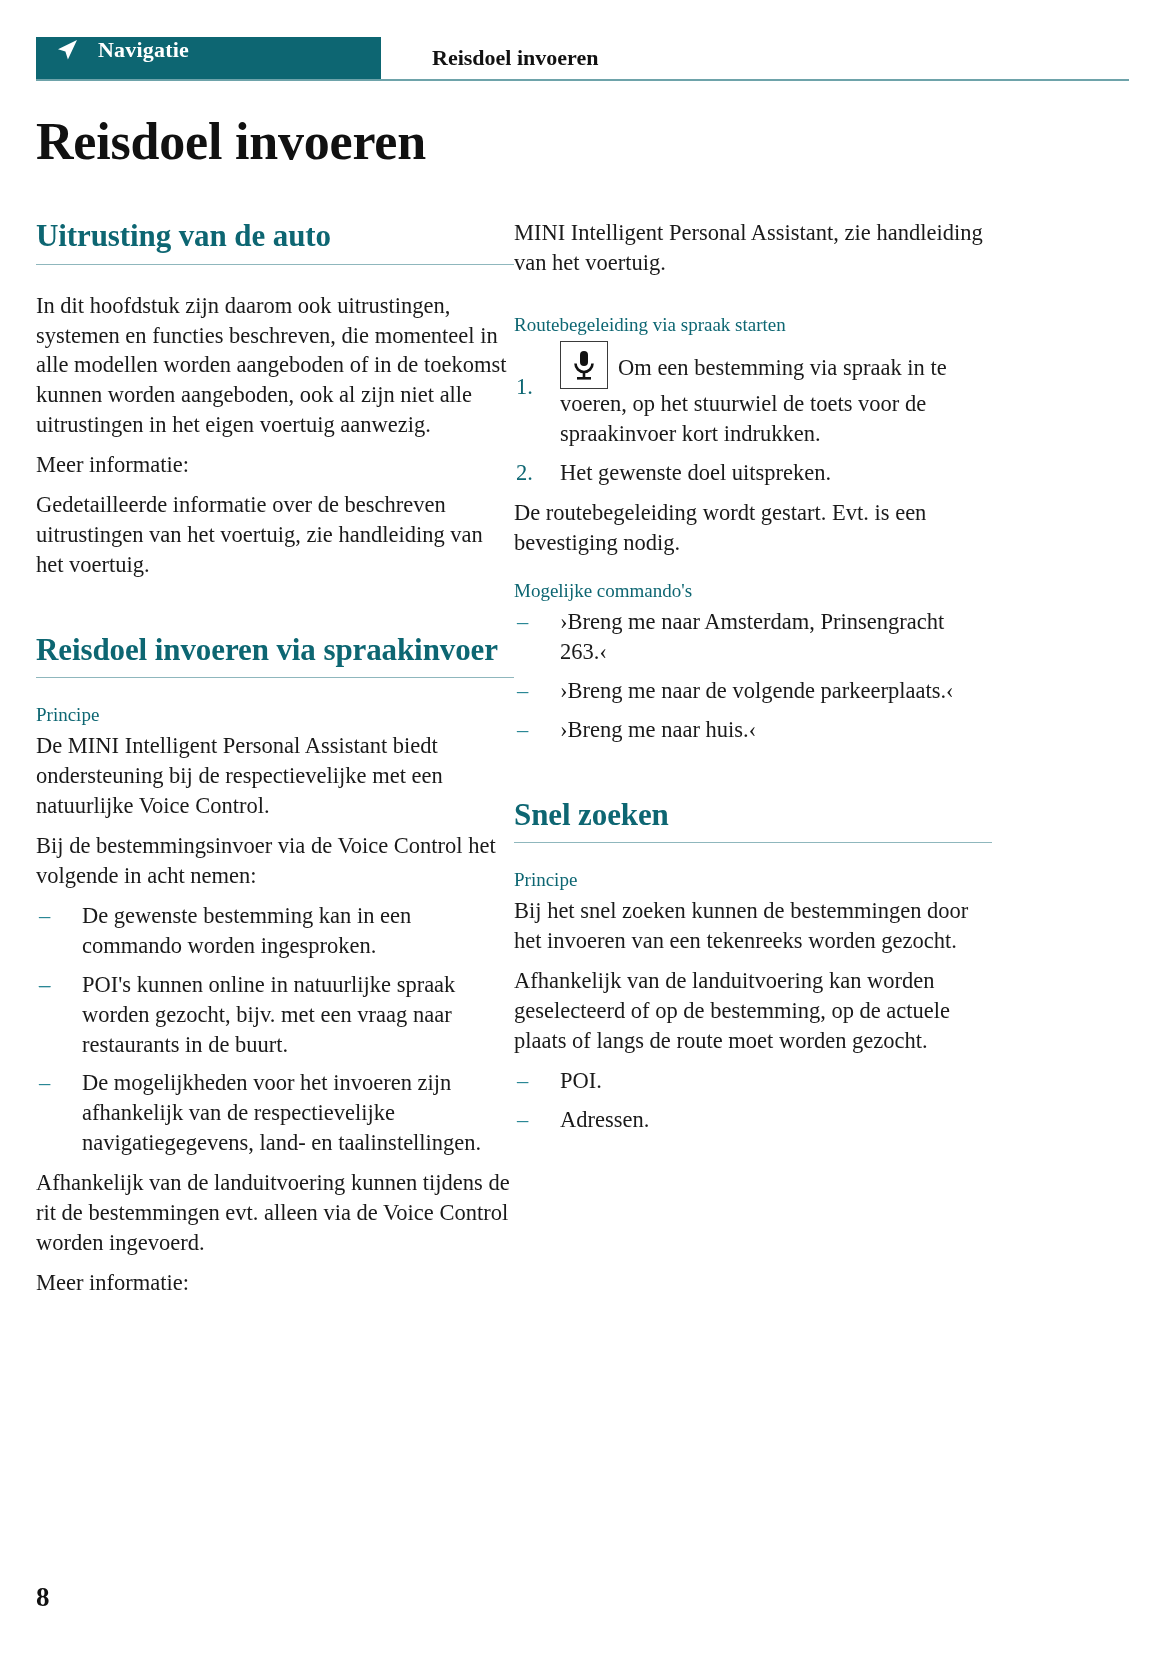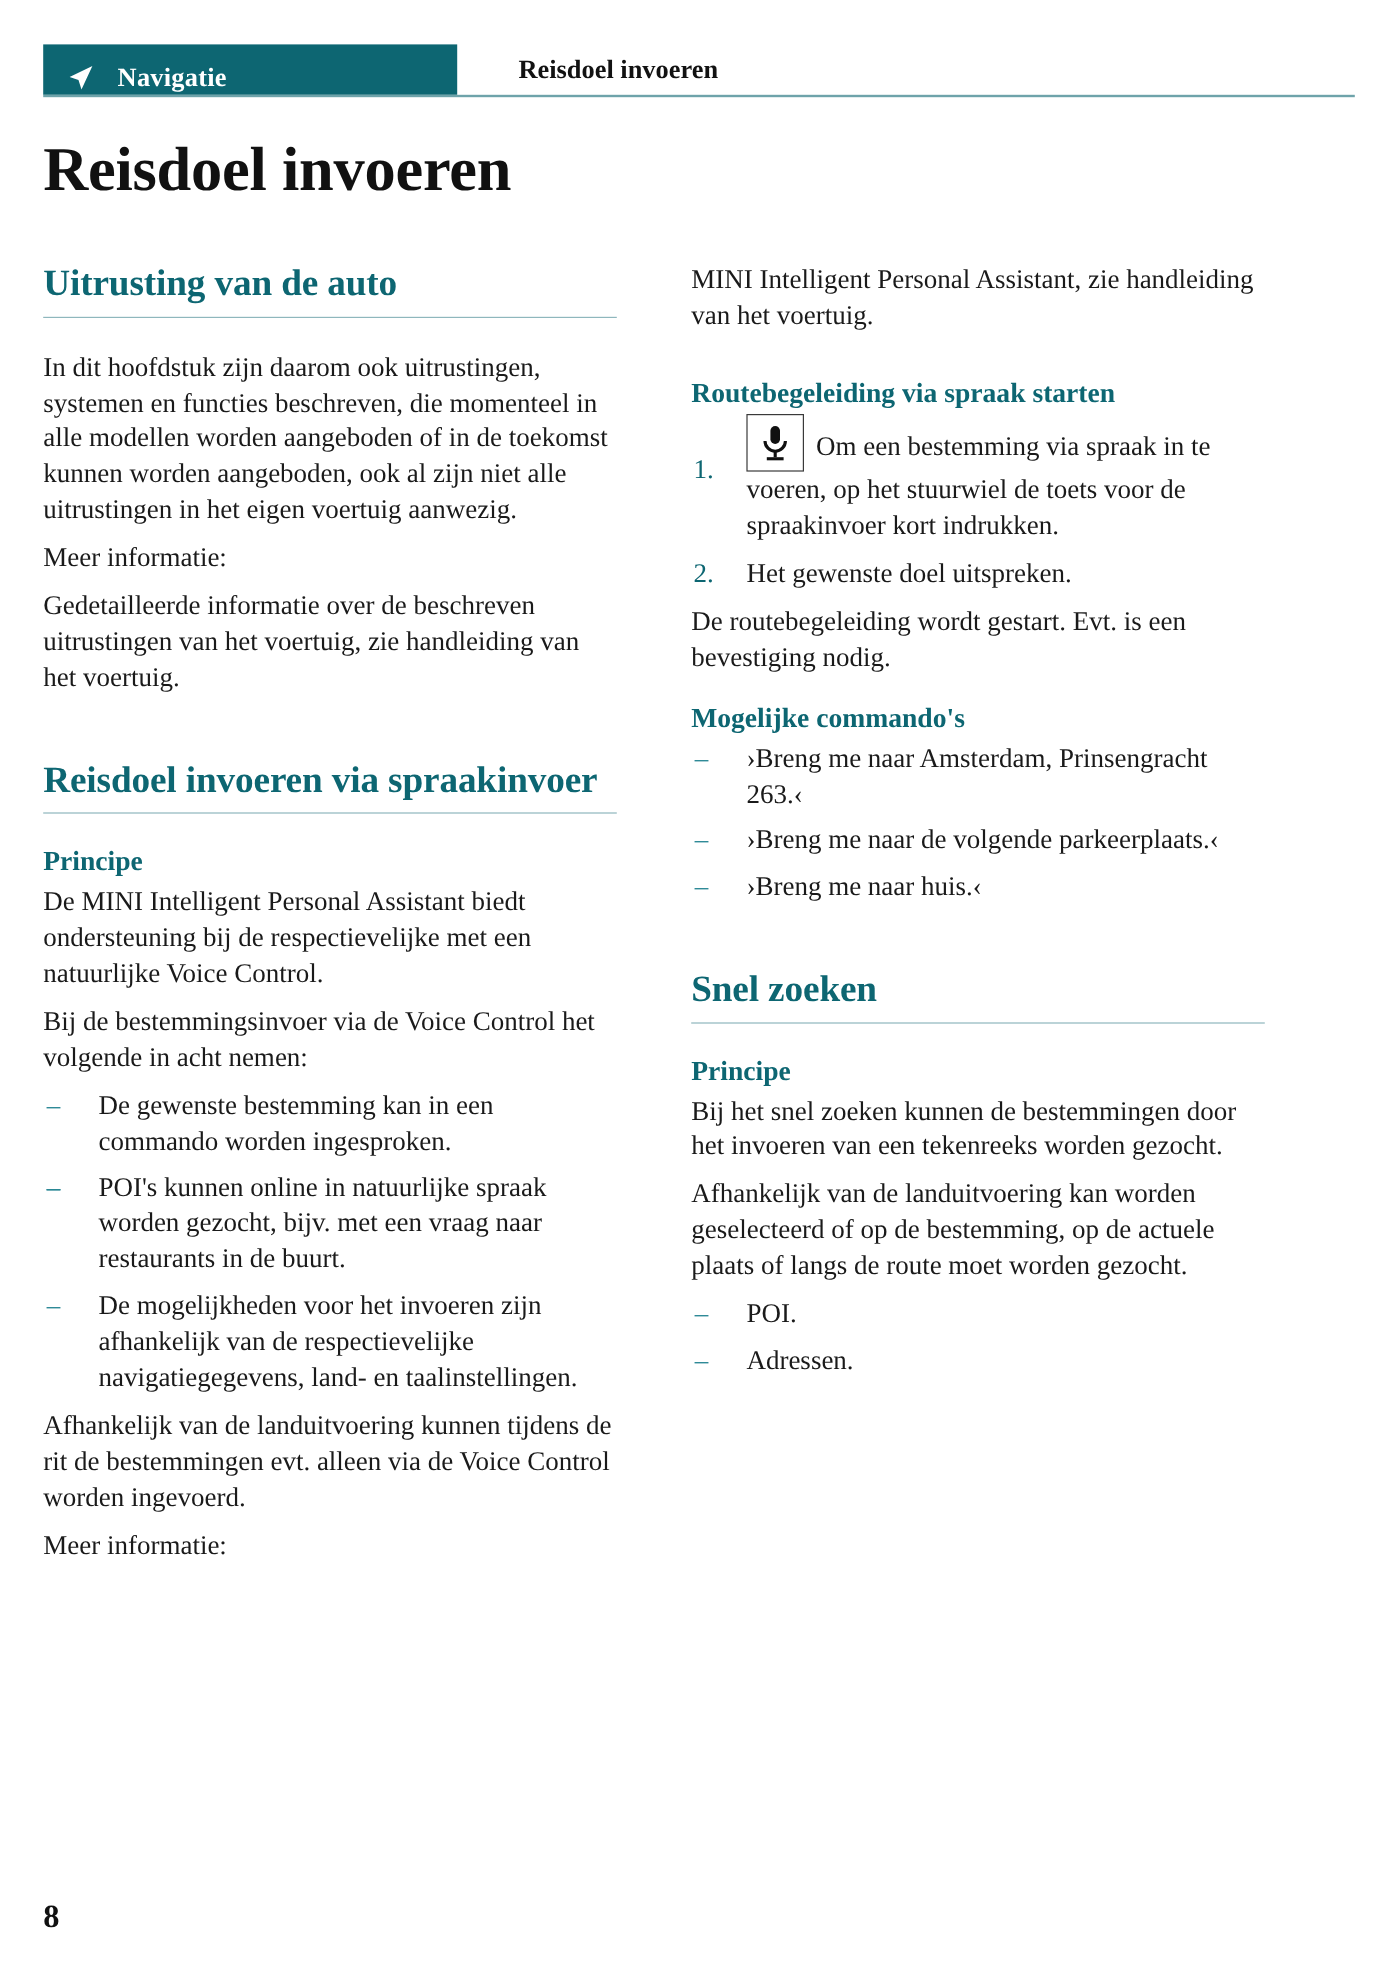--- a/index.html
+++ b/index.html
@@ -27,21 +27,21 @@
     height: 42px;
   }
   .runhead-tab {
     position: absolute;
     left: 0;
     top: 0;
     height: 42px;
     background: #0d6672;
     display: flex;
     align-items: flex-end;
-    padding: 0 26px 1px 18px;
+    padding: 0 26px 16px 18px;
     box-sizing: border-box;
     min-width: 345px;
   }
   .nav-icon {
     width: 26px;
     height: 26px;
     display: block;
     flex: 0 0 auto;
     margin-right: 18px;
   }
@@ -85,21 +85,20 @@
     margin: 0;
   }
 
   
   .columns {
     position: absolute;
     left: 36px;
     top: 218px;
     width: 1003px;
     display: flex;
-    gap: 62px;
   }
   .col {
     width: 478px;
     flex: 0 0 478px;
   }
 
   
   h2.sec {
     font-size: 31px;
     font-weight: bold;
@@ -107,22 +106,22 @@
     margin: 0 0 9px 0;
     line-height: 1.18;
     letter-spacing: -0.1px;
   }
   .sec-rule {
     height: 1px;
     background: #8fb7bd;
     margin: 0 0 26px 0;
   }
   h3.sub {
-    font-size: 23px;
-    font-weight: bold;
+    font-size: 19px;
+    font-weight: normal;
     color: #0d6672;
     margin: 0 0 4px 0;
     line-height: 1.2;
   }
   .gap-lg { height: 42px; }
   .gap-md { height: 26px; }
   .gap-sm { height: 12px; }
 
   
   p.body {

